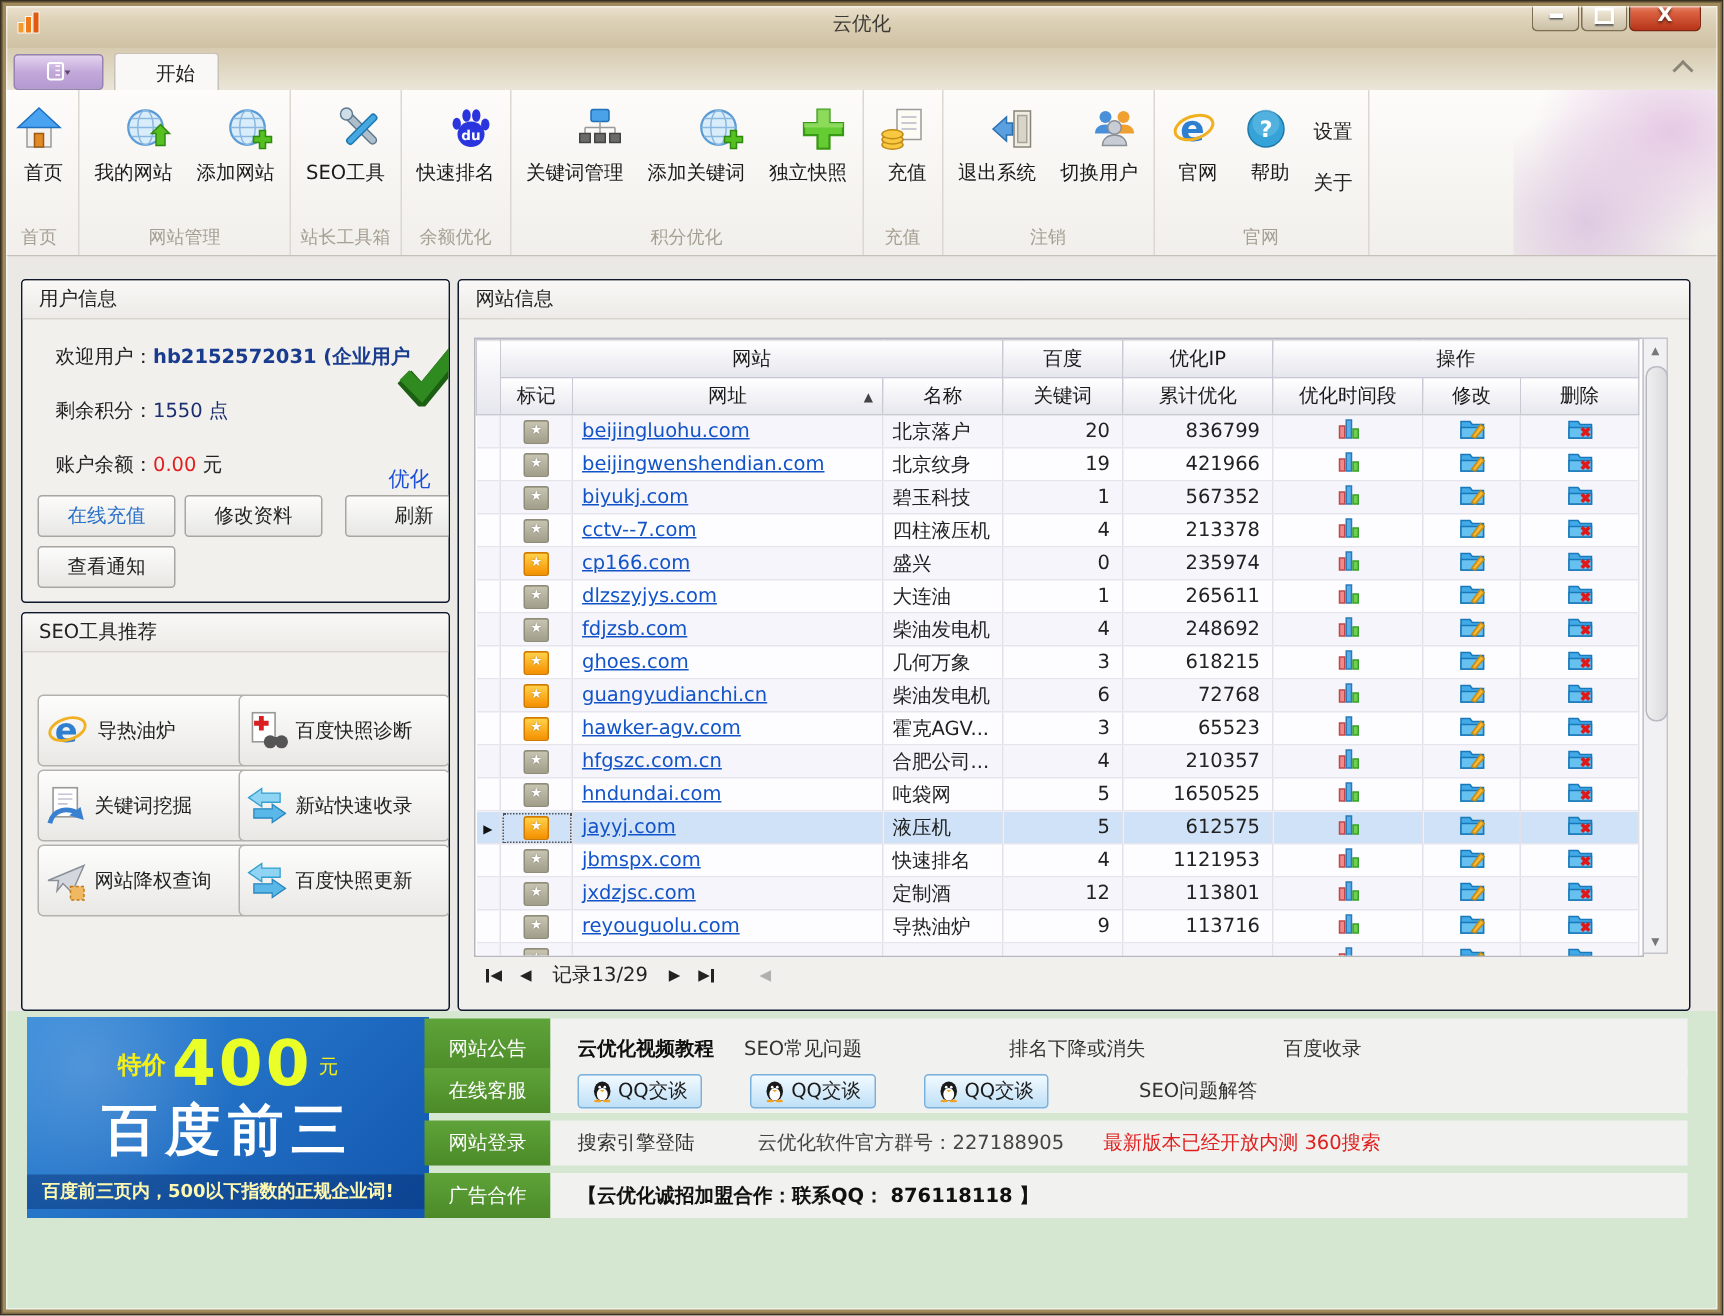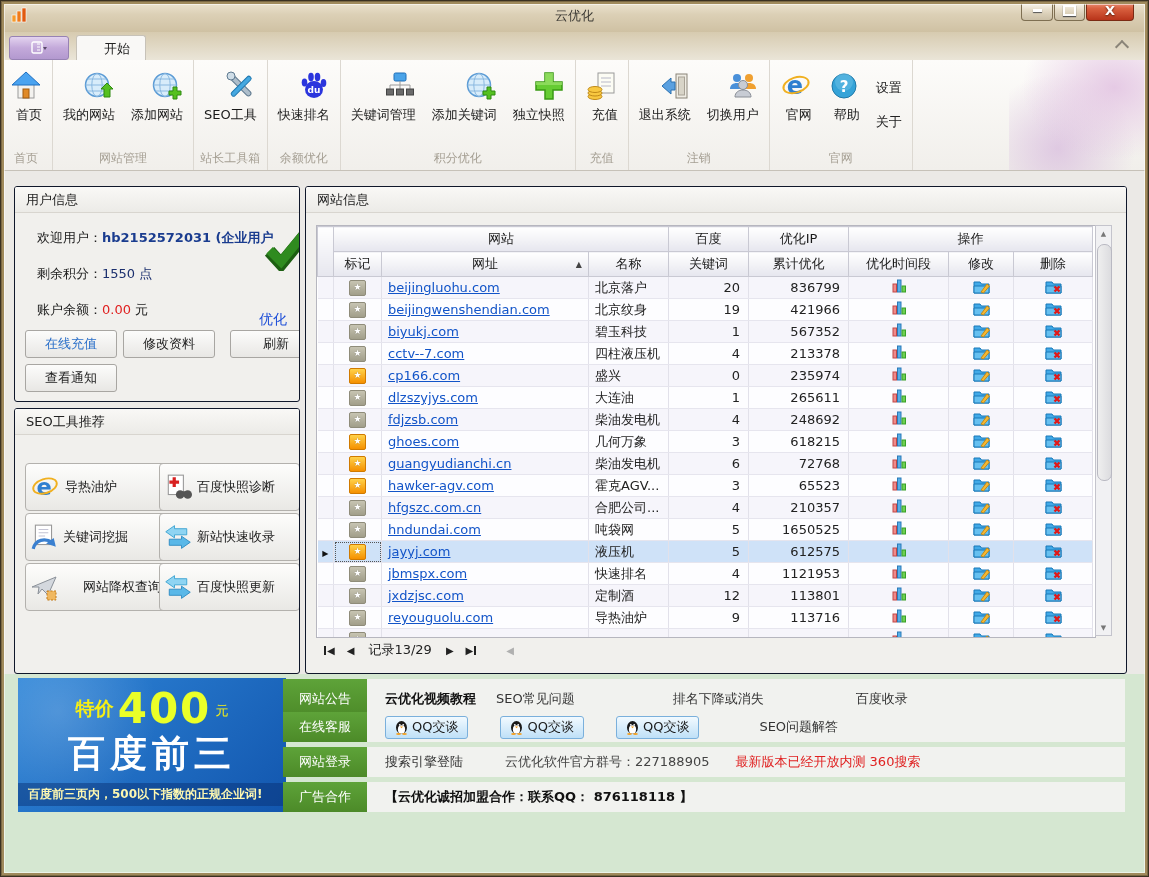--- a/index.html
+++ b/index.html
@@ -91,21 +91,21 @@
   .pager{position:absolute;left:12px;top:454px;display:flex;align-items:center;color:#222;}
   .pg{display:inline-flex;align-items:center;gap:1px;font-size:10px;margin:0 6px;}
   .pg .bar{width:2px;height:9px;background:#222;}
   .pg.dim{color:#b0b0b0;margin-left:24px;}
   .pg-label{margin:0 8px;}
   
   .bottom{position:absolute;left:0;right:0;top:503px;bottom:0;background:#d5e7d1;}
   .ad{position:absolute;left:18px;top:4px;width:268px;height:134px;overflow:hidden;
     background:radial-gradient(circle at 15% 25%, rgba(255,255,255,.18), transparent 40%),linear-gradient(135deg,#2f86d8,#1256ae);}
   .ad-l1{text-align:center;margin-top:6px;color:#f6ef14;}
-  .ad-l1 .p1{font-weight:bold;font-size:19px;vertical-align:8px;}
+  .ad-l1 .p1{font-weight:bold;font-size:16px;vertical-align:8px;}
   .ad-l1 .p2{font-weight:bold;font-size:42px;color:#eaff28;letter-spacing:2px;}
   .ad-l1 .p3{font-size:13px;vertical-align:8px;}
   .ad-l2{text-align:center;color:#fff;font-weight:bold;font-size:37px;letter-spacing:5px;margin-top:-4px;}
   .ad-l3{background:rgba(6,44,110,.45);color:#fdf7b0;font-size:12px;font-weight:bold;padding:3px 0 3px 10px;margin-top:4px;white-space:nowrap;}
   .ad-l4{color:#fff;font-weight:bold;font-size:18px;letter-spacing:2px;padding:3px 0 0 10px;}
   .ann{position:absolute;left:283px;width:842px;height:30px;display:flex;}
   .ann-label{width:84px;background:linear-gradient(#5ea339,#4c8a28);color:#fff;display:flex;align-items:center;justify-content:center;flex:0 0 auto;}
   .ann-body{flex:1;background:#f1f2ef;display:flex;align-items:center;padding-left:18px;overflow:hidden;white-space:nowrap;}
   .ann-link{color:#333;}
   .qqbtn{display:inline-flex;align-items:center;gap:4px;height:21px;padding:0 9px;border:1px solid #7ab0dc;border-radius:3px;
@@ -419,21 +419,21 @@
           </svg>
         <span>关键词挖掘</span>
       </div>
       <div class="tbtn" style="left:144px;top:104px;">
         <svg width="28" height="28" viewBox="0 0 32 28">
             <polygon points="2,8 12,1 12,4.5 26,4.5 26,11.5 12,11.5 12,15" fill="#8fd4f2" stroke="#35a0d0"></polygon>
             <polygon points="30,20 20,13 20,16.5 6,16.5 6,23.5 20,23.5 20,27" fill="#5ab8e8" stroke="#2a88c0"></polygon>
           </svg>
         <span>新站快速收录</span>
       </div>
-      <div class="tbtn" style="left:10px;top:154px;justify-content:space-between;">
+      <div class="tbtn" style="left:10px;top:154px;">
         <svg width="28" height="28" viewBox="0 0 28 28">
             <polygon points="2,14 26,4 18,22 12,16 8,21 9,14" fill="#d4d8de" stroke="#8a9098"></polygon>
             <rect x="17" y="18" width="9" height="9" fill="#f0b860" stroke="#c07818" stroke-dasharray="2 1.5"></rect>
           </svg>
         <span>网站降权查询</span>
       </div>
       <div class="tbtn" style="left:144px;top:154px;">
         <svg width="28" height="28" viewBox="0 0 32 28">
             <polygon points="2,8 12,1 12,4.5 26,4.5 26,11.5 12,11.5 12,15" fill="#8fd4f2" stroke="#35a0d0"></polygon>
             <polygon points="30,20 20,13 20,16.5 6,16.5 6,23.5 20,23.5 20,27" fill="#5ab8e8" stroke="#2a88c0"></polygon>

